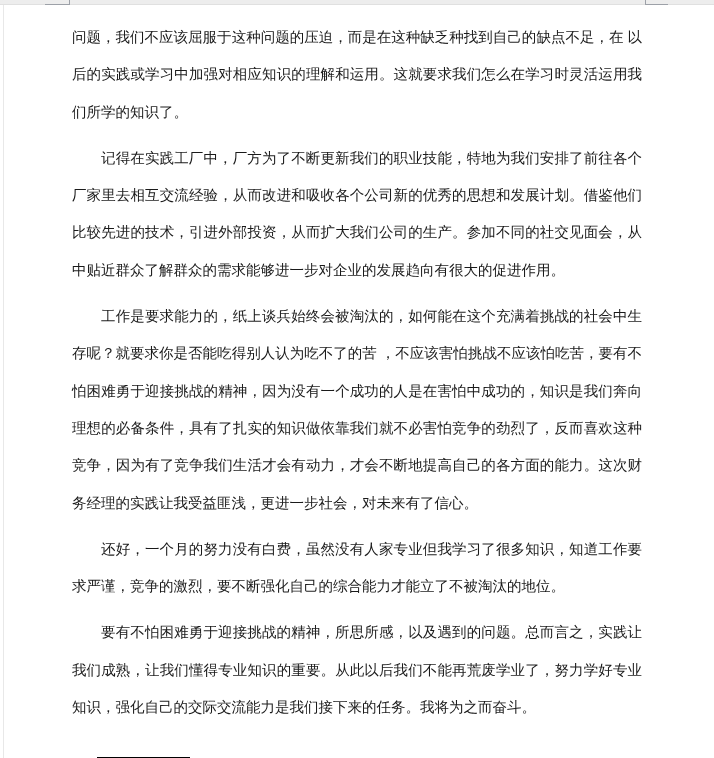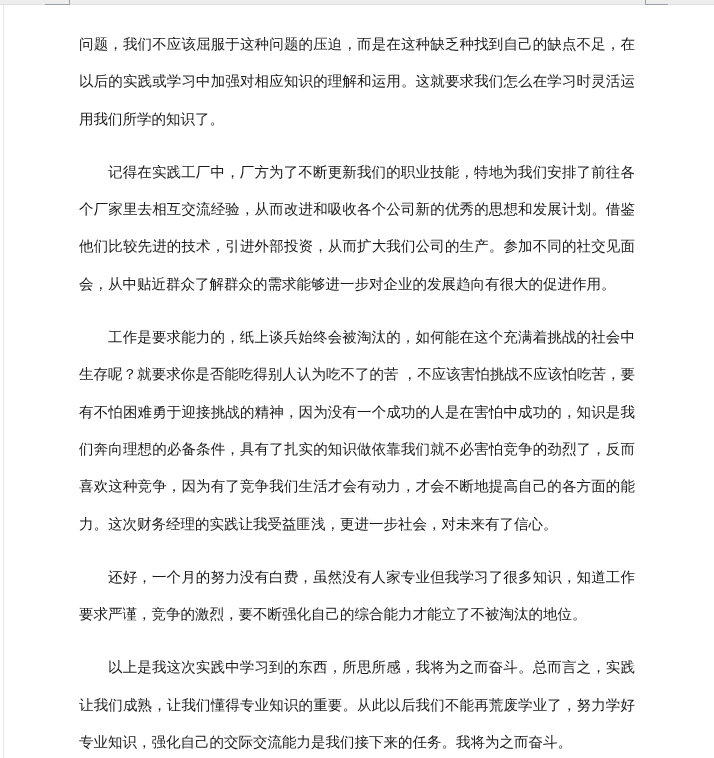--- a/index.html
+++ b/index.html
@@ -58,21 +58,21 @@
     position: absolute;
     left: 63px;
     top: 10px;
     width: 588px;
     font-size: 14.5px;
     line-height: 37.3px;
     color: #1a1a1a;
     text-align: justify;
   }
   .content p {
-    margin: 16px;
+    margin: 9px;
     padding: 0;
   }
   .content p.indent {
     text-indent: 2em;
   }
   .sig-row, .date-row {
     height: 37.3px;
     line-height: 37.3px;
     white-space: nowrap;
   }
@@ -106,21 +106,21 @@
     <div>
 
         <p>问题，我们不应该屈服于这种问题的压迫，而是在这种缺乏种找到自己的缺点不足，在 以后的实践或学习中加强对相应知识的理解和运用。这就要求我们怎么在学习时灵活运用我们所学的知识了。</p>
 
         <p class="indent">记得在实践工厂中，厂方为了不断更新我们的职业技能，特地为我们安排了前往各个厂家里去相互交流经验，从而改进和吸收各个公司新的优秀的思想和发展计划。借鉴他们比较先进的技术，引进外部投资，从而扩大我们公司的生产。参加不同的社交见面会，从中贴近群众了解群众的需求能够进一步对企业的发展趋向有很大的促进作用。</p>
 
         <p class="indent">工作是要求能力的，纸上谈兵始终会被淘汰的，如何能在这个充满着挑战的社会中生存呢？就要求你是否能吃得别人认为吃不了的苦 ，不应该害怕挑战不应该怕吃苦，要有不怕困难勇于迎接挑战的精神，因为没有一个成功的人是在害怕中成功的，知识是我们奔向理想的必备条件，具有了扎实的知识做依靠我们就不必害怕竞争的劲烈了，反而喜欢这种竞争，因为有了竞争我们生活才会有动力，才会不断地提高自己的各方面的能力。这次财务经理的实践让我受益匪浅，更进一步社会，对未来有了信心。</p>
 
         <p class="indent">还好，一个月的努力没有白费，虽然没有人家专业但我学习了很多知识，知道工作要求严谨，竞争的激烈，要不断强化自己的综合能力才能立了不被淘汰的地位。</p>
 
-        <p class="indent">以上是我这次实践中学习到的东西，所思所感，我将为之而奋斗。总而言之，实践让我们成熟，让我们懂得专业知识的重要。从此以后我们不能再荒废学业了，努力学好专业知识，强化自己的交际交流能力是我们接下来的任务。我将为之而奋斗。</p>
+        <p class="indent">要有不怕困难勇于迎接挑战的精神，所思所感，以及遇到的问题。总而言之，实践让我们成熟，让我们懂得专业知识的重要。从此以后我们不能再荒废学业了，努力学好专业知识，强化自己的交际交流能力是我们接下来的任务。我将为之而奋斗。</p>
       </div>
 
     <div class="sig-row">
       <span class="blank-underline"></span>
     </div>
 
   </div>
 </div>
 
 </body></html>

